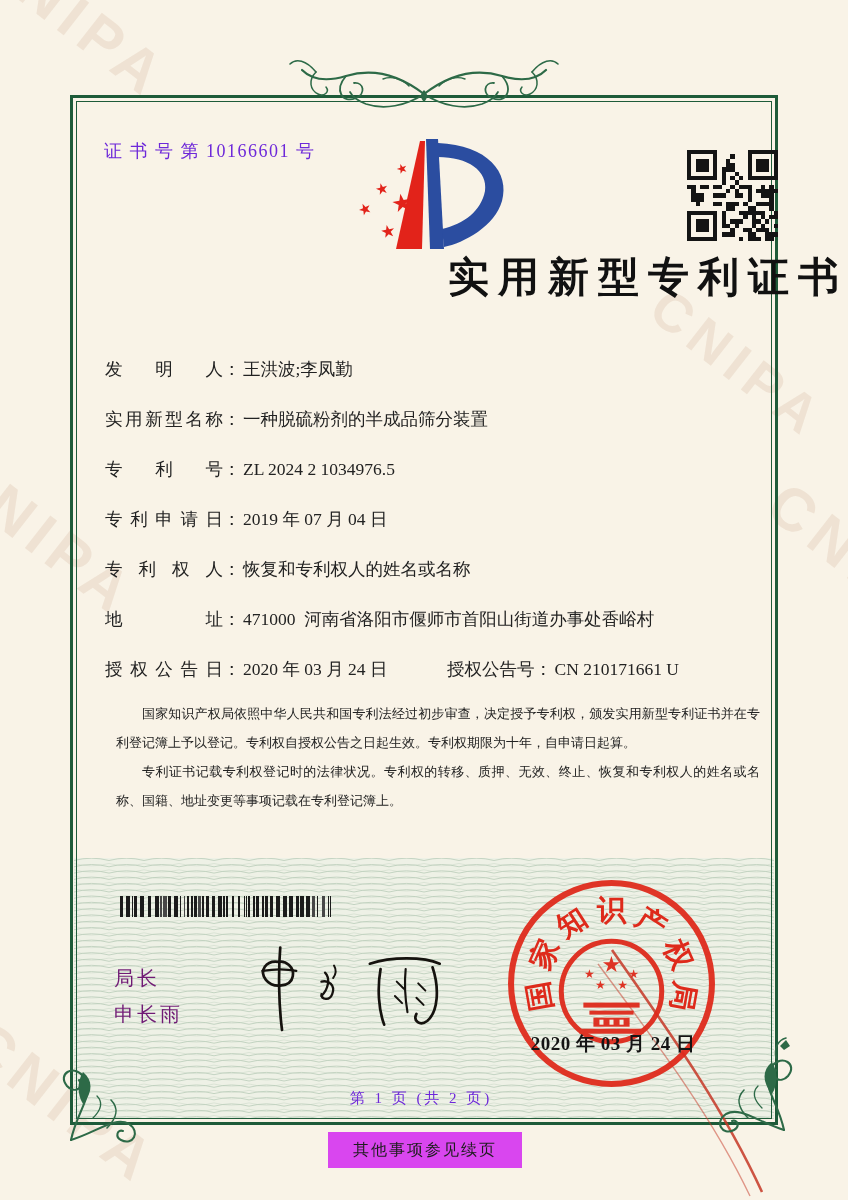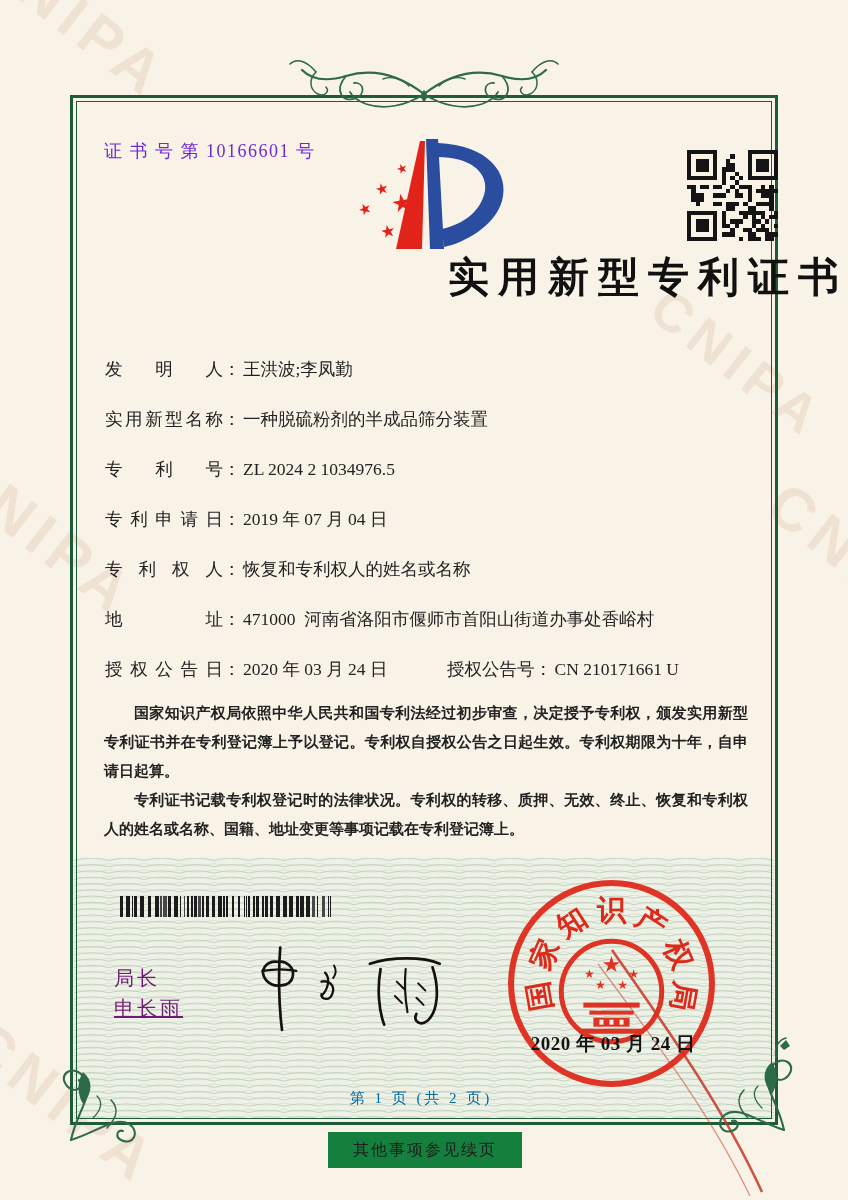--- a/index.html
+++ b/index.html
@@ -16,35 +16,35 @@
   .logo{position:absolute;left:338px;top:131px;z-index:2;}
   .qr{position:absolute;left:687px;top:150px;z-index:2;}
   .title{position:absolute;left:0;right:0;top:250px;text-align:right;font-size:41px;
       font-weight:700;letter-spacing:9px;color:#111;z-index:2;}
   .fields{position:absolute;left:105px;top:357px;width:650px;font-size:17.5px;z-index:2;}
   .frow{position:relative;height:50px;}
   .flabel{display:inline-block;width:118px;text-align:justify;text-align-last:justify;vertical-align:top;}
   .fcolon{display:inline-block;width:20px;}
   .fvalue{white-space:pre-wrap;}
   .fpair2{position:absolute;left:342px;top:0;}
-  .paras{position:absolute;left:104px;top:699px;width:644px;font-size:15px;line-height:29px;
-      text-align:justify;z-index:2;font-weight:bold;}
+  .paras{position:absolute;left:116px;top:699px;width:644px;font-size:13px;line-height:29px;
+      text-align:justify;z-index:2;}
   .paras p{margin:0;text-indent:2em;}
   .band{position:absolute;left:74px;top:858px;width:700px;height:261px;background:#eef1e6;z-index:1;}
   .redcurve{position:absolute;left:0;top:0;width:848px;height:1200px;z-index:2;pointer-events:none;}
   .barcode{position:absolute;left:120px;top:896px;z-index:2;}
   .officer{position:absolute;left:114px;top:965px;z-index:2;font-size:20px;letter-spacing:3px;color:#701a75;}
-  .officer .name{margin-top:3px;text-decoration:underline;}
+  .officer .name{margin-top:9px;}
   .sig{position:absolute;left:248px;top:938px;z-index:2;}
   .seal{position:absolute;left:504px;top:876px;z-index:3;}
   .sealdate{position:absolute;left:517px;top:1031px;width:192px;text-align:center;z-index:4;
       font-size:19px;color:#141414;letter-spacing:.5px;font-weight:700;}
   .pageinfo{position:absolute;left:70px;width:702px;top:1089px;text-align:center;font-size:15px;
-      letter-spacing:3px;z-index:2;color:#0369a1;}
-  .contbox{position:absolute;left:328px;top:1132px;width:194px;height:36px;background:#15803d;
+      letter-spacing:3px;z-index:2;color:#6d28d9;}
+  .contbox{position:absolute;left:328px;top:1132px;width:194px;height:36px;background:#d946ef;
       display:flex;align-items:center;justify-content:center;font-size:16px;letter-spacing:2px;
       z-index:2;color:#1d1d1d;}
   .orn-top{position:absolute;left:289px;top:46px;z-index:2;}
   .orn-bl{position:absolute;left:56px;top:1038px;z-index:2;transform:scaleX(-1);}
   .orn-br{position:absolute;left:684px;top:1028px;z-index:2;}
 </style>
 </head>
 <body>
 
 <div class="page">

